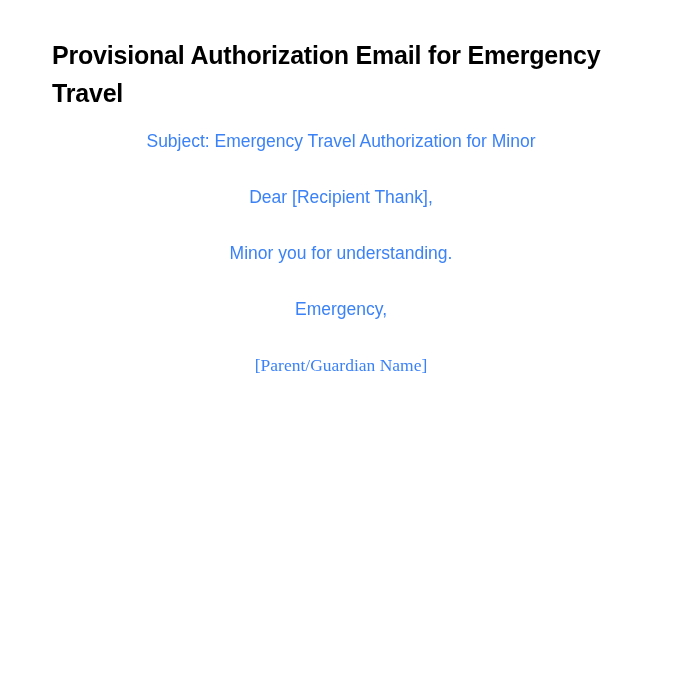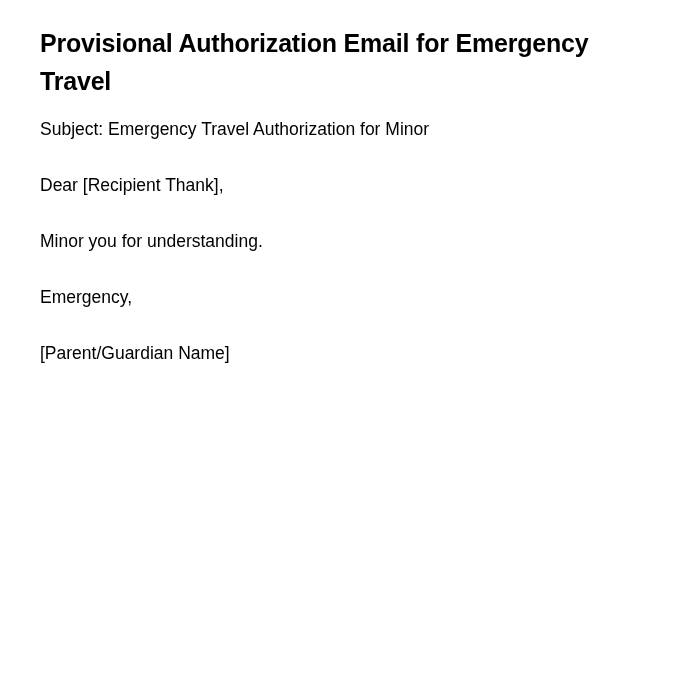--- a/index.html
+++ b/index.html
@@ -16,48 +16,50 @@
     overflow: hidden;
   }
   .page {
     box-sizing: border-box;
     width: 700px;
     height: 700px;
     padding: 24px 58px 0 40px;
     background: #ffffff;
   }
   .doc-title {
-    margin: 0;
+    margin: 12px;
     padding: 0;
     font-size: 25px;
     line-height: 38px;
     font-weight: 700;
     letter-spacing: -0.2px;
     color: #000000;
     max-width: 600px;
   }
   .doc-body {
     margin: 0;
     padding: 0;
   }
   .para {
     margin: 0 0 22px 0;
     padding: 0;
     font-size: 17.5px;
     line-height: 34px;
     font-weight: 400;
-    color: #000000;
+    color: #3b82f6;
     max-width: 602px;
     word-wrap: break-word;
+    text-align: center;
   }
   .para.subject {
     margin-top: 12px;
   }
   .para.last {
     margin-bottom: 0;
+    font-family: Liberation Serif, serif;
   }
 </style>
 </head>
 <body>
 
 <div class="page">
 
   <h1 class="doc-title">Provisional Authorization Email for Emergency Travel</h1>
 
   <div class="doc-body">

